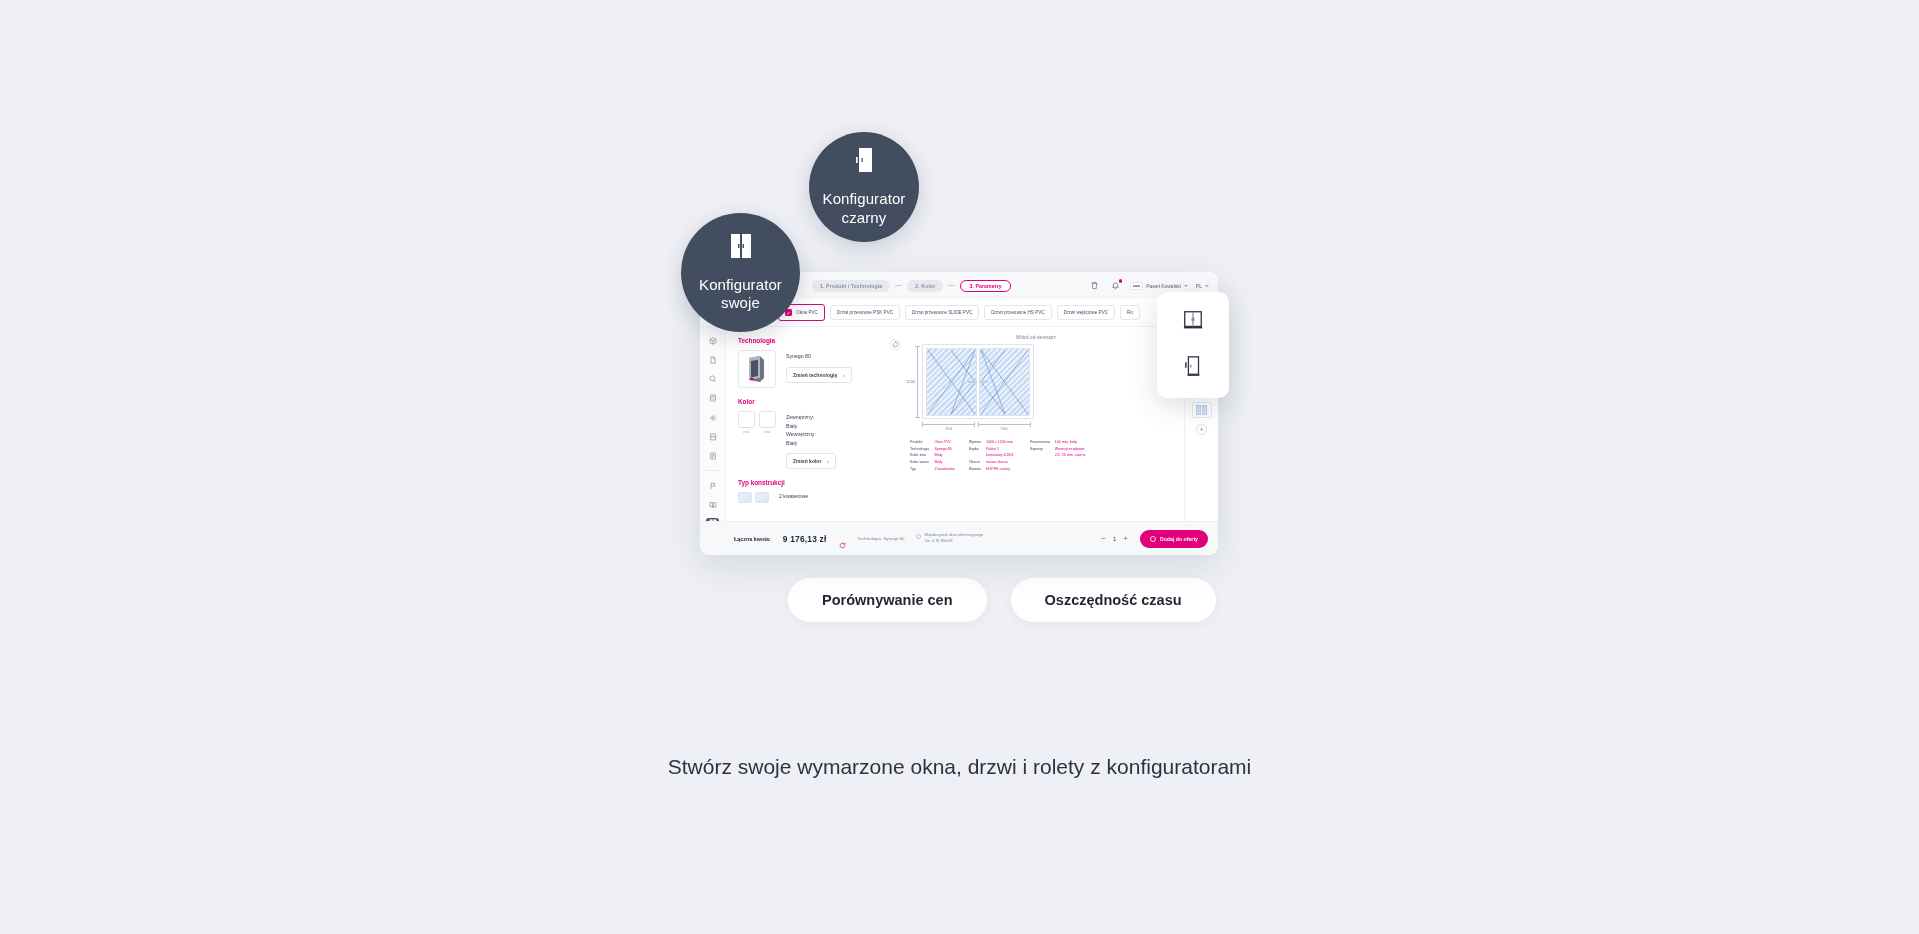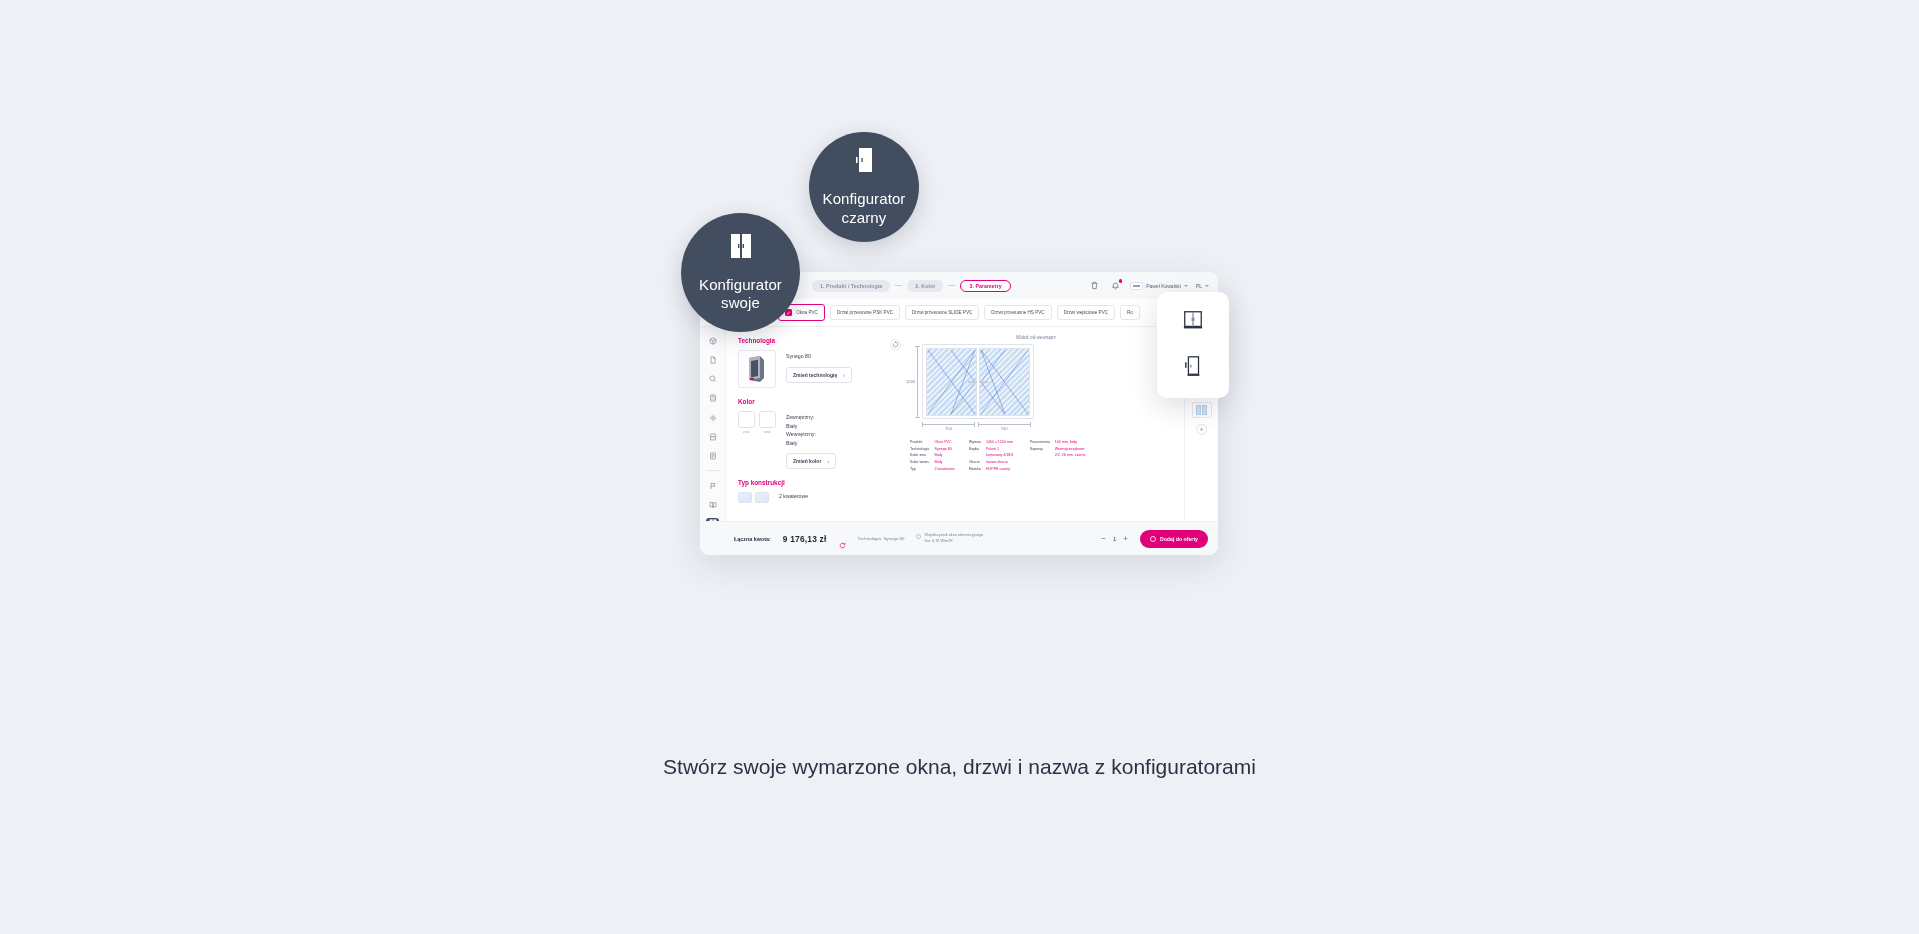--- a/index.html
+++ b/index.html
@@ -621,19 +621,21 @@
       <svg width="22" height="22" viewBox="0 0 24 24" fill="none" stroke="#2c3244" stroke-width="1.4">
         <rect x="7" y="2" width="11" height="19"></rect>
         <line x1="4.2" y1="8" x2="4.2" y2="14" stroke="#2c3244" stroke-width="1.6"></line>
         <line x1="9.6" y1="10.5" x2="9.6" y2="13.5" stroke="#8b91a1" stroke-width="1.6"></line>
         <line x1="6" y1="22" x2="19" y2="22" stroke="#2c3244" stroke-width="1.6"></line>
       </svg>
     </div>
   </div>
 
   <div id="pills">
+    <div class="pill">Porównywanie cen</div>
+    <div class="pill">Oszczędność czasu</div>
   </div>
 
   <div id="headline">
-    <div>Stwórz swoje wymarzone okna, drzwi i nazwa z konfiguratorami</div>
+    <div>Stwórz swoje wymarzone okna, drzwi i rolety z konfiguratorami</div>
   </div>
 
 </div>
 
 </body></html>

